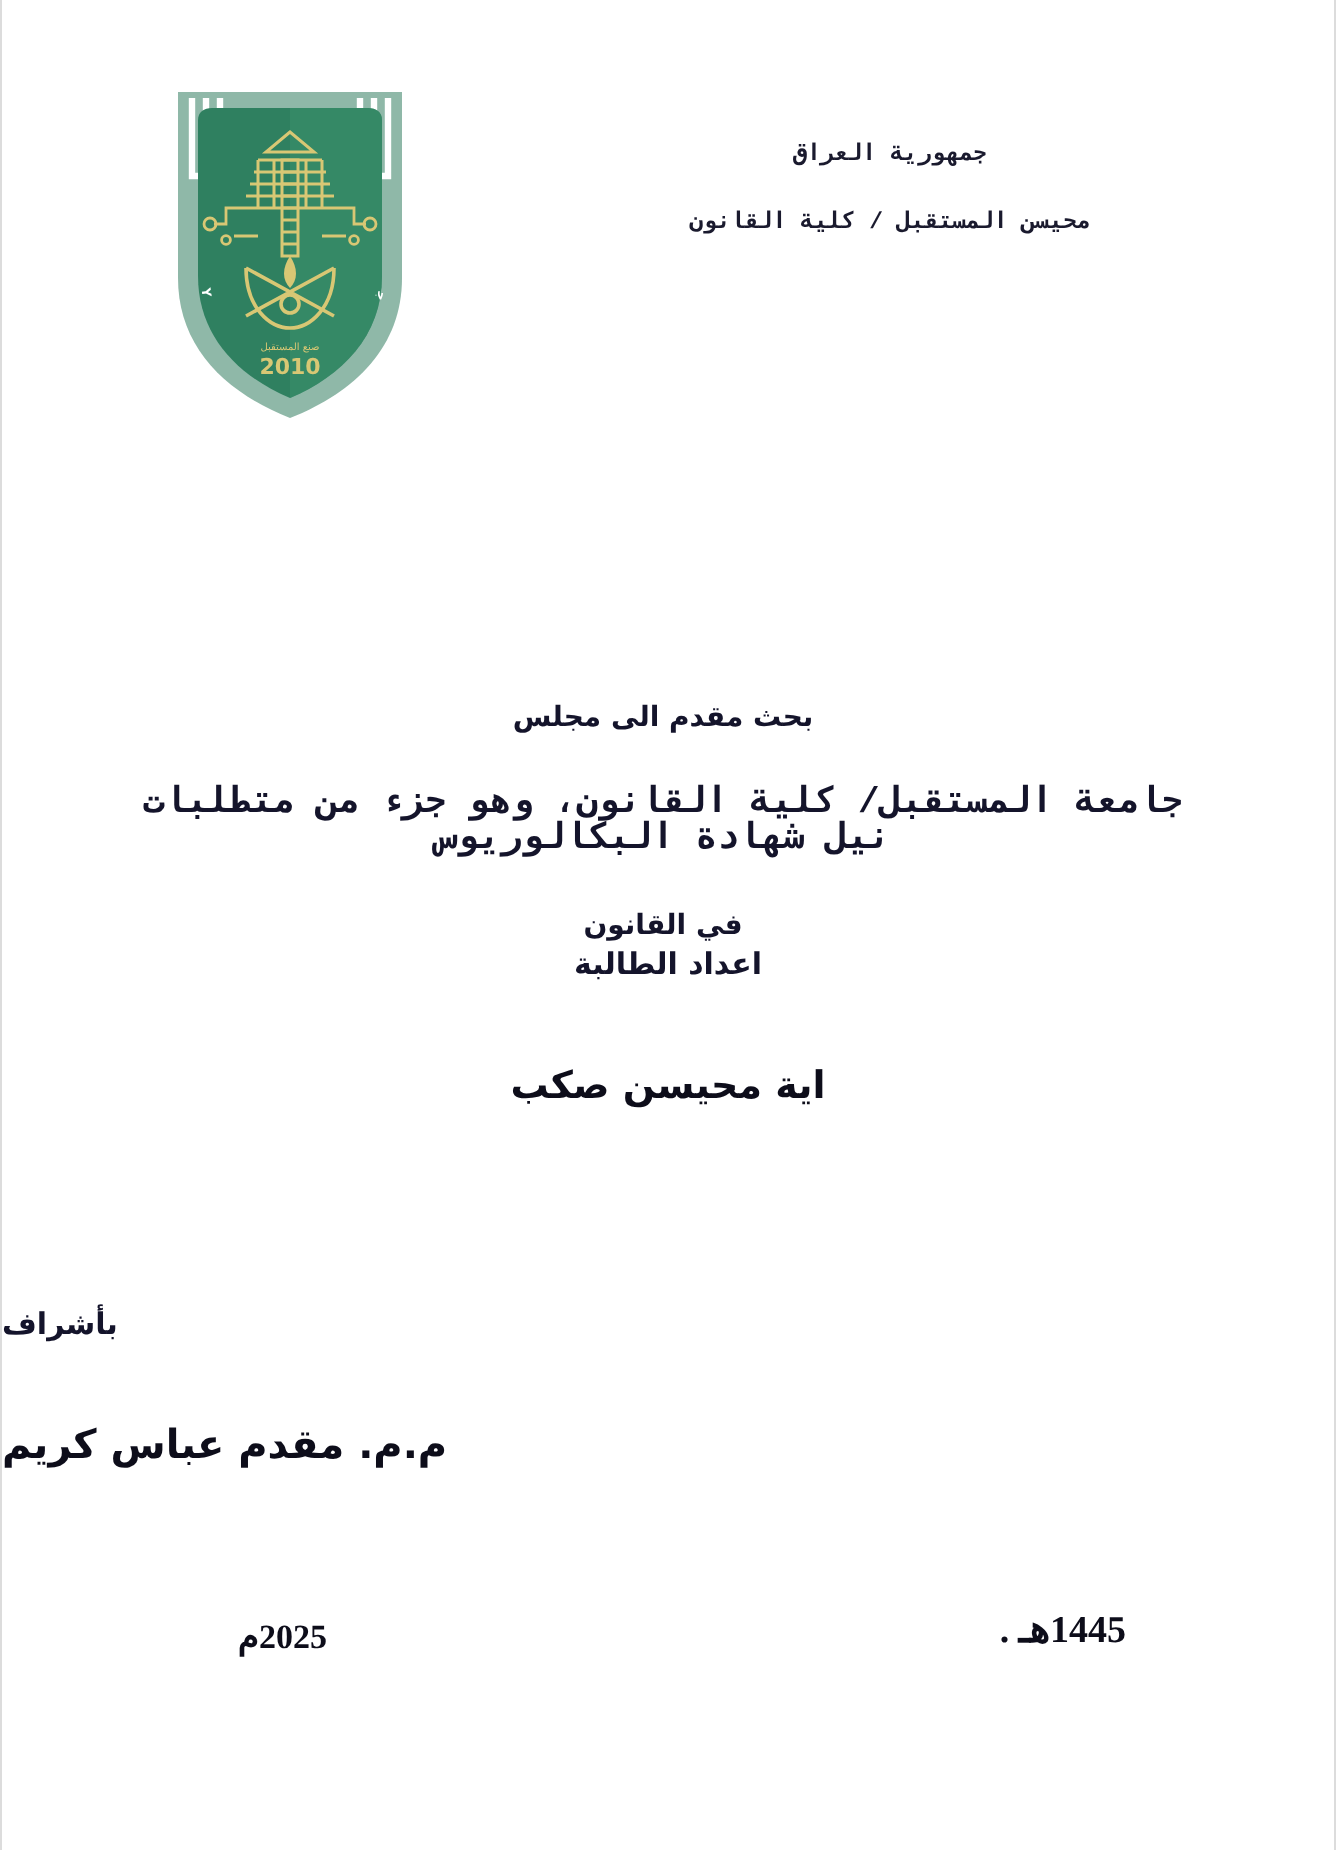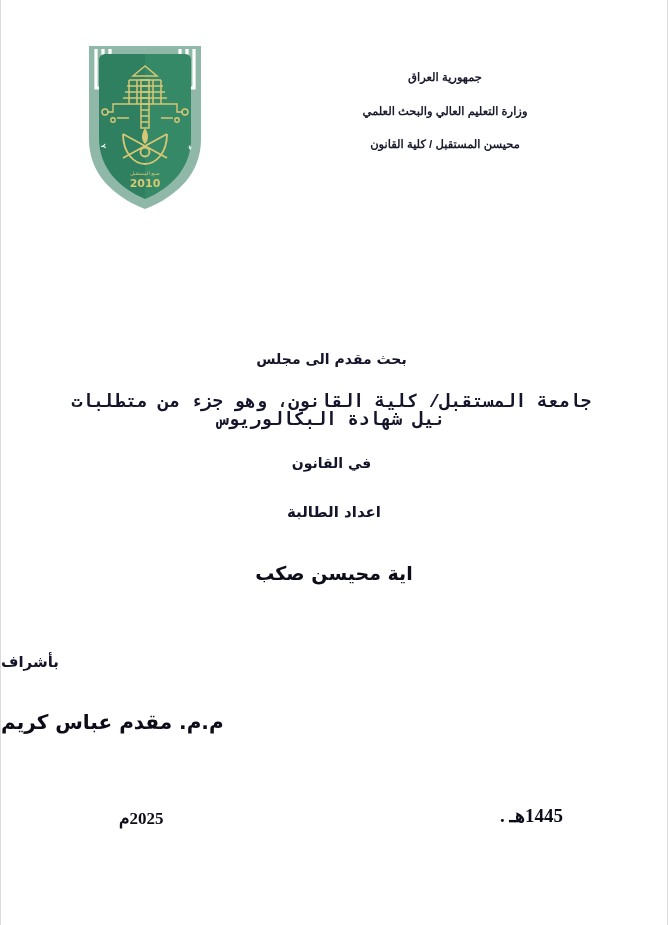--- a/index.html
+++ b/index.html
@@ -26,21 +26,21 @@
   
   .header-block {
     position: absolute;
     top: 72px;
     right: 92px;
     width: 260px;
     text-align: center;
     direction: rtl;
   }
   .header-line {
-    font-family: Liberation Sans, sans-serif;
+    font-family: Liberation Mono, monospace;
     font-size: 11.5px;
     font-weight: bold;
     color: #1a1a2e;
     line-height: 1;
     margin-bottom: 22px;
     letter-spacing: 0.2px;
   }
   .header-line:last-child { margin-bottom: 0; }
 
   
@@ -85,21 +85,21 @@
     color: #14142b;
     line-height: 1;
     margin-bottom: 27px;
   }
   .sub-line.wide { font-size: 18px; font-family: Liberation Mono, monospace; }
   .sub-line:last-child { margin-bottom: 0; }
 
   
   .author-block {
     position: absolute;
-    top: 505px;
+    top: 475px;
     left: 0;
     right: 0;
     text-align: center;
     direction: rtl;
   }
   .author-label {
     font-family: "DejaVu Sans", "Liberation Sans", sans-serif;
     font-size: 15px;
     font-weight: bold;
     color: #14142b;
@@ -238,21 +238,20 @@
       </text>
       <path id="arcArabic" d="M106 104 A48 60 0 0 1 66 154" fill="none"></path>
       <text fill="#ffffff" font-family="DejaVu Sans, sans-serif" font-size="6.2" font-weight="bold">
         <textPath href="#arcArabic" startOffset="6%">جامعة المستقبل</textPath>
       </text>
     </svg>
   </div>
 
   <div class="header-block">
     <div class="header-line">جمهورية العراق</div>
-    <div class="header-line">وزارة التعليم العالي والبحث العلمي</div>
     <div class="header-line">محيسن المستقبل / كلية القانون</div>
   </div>
 
 
   <div class="submission">
     <div class="sub-line">بحث مقدم الى مجلس</div>
     <div class="sub-line wide">جامعة المستقبل/ كلية القانون، وهو جزء من متطلبات نيل شهادة البكالوريوس</div>
     <div class="sub-line">في القانون</div>
   </div>
 

